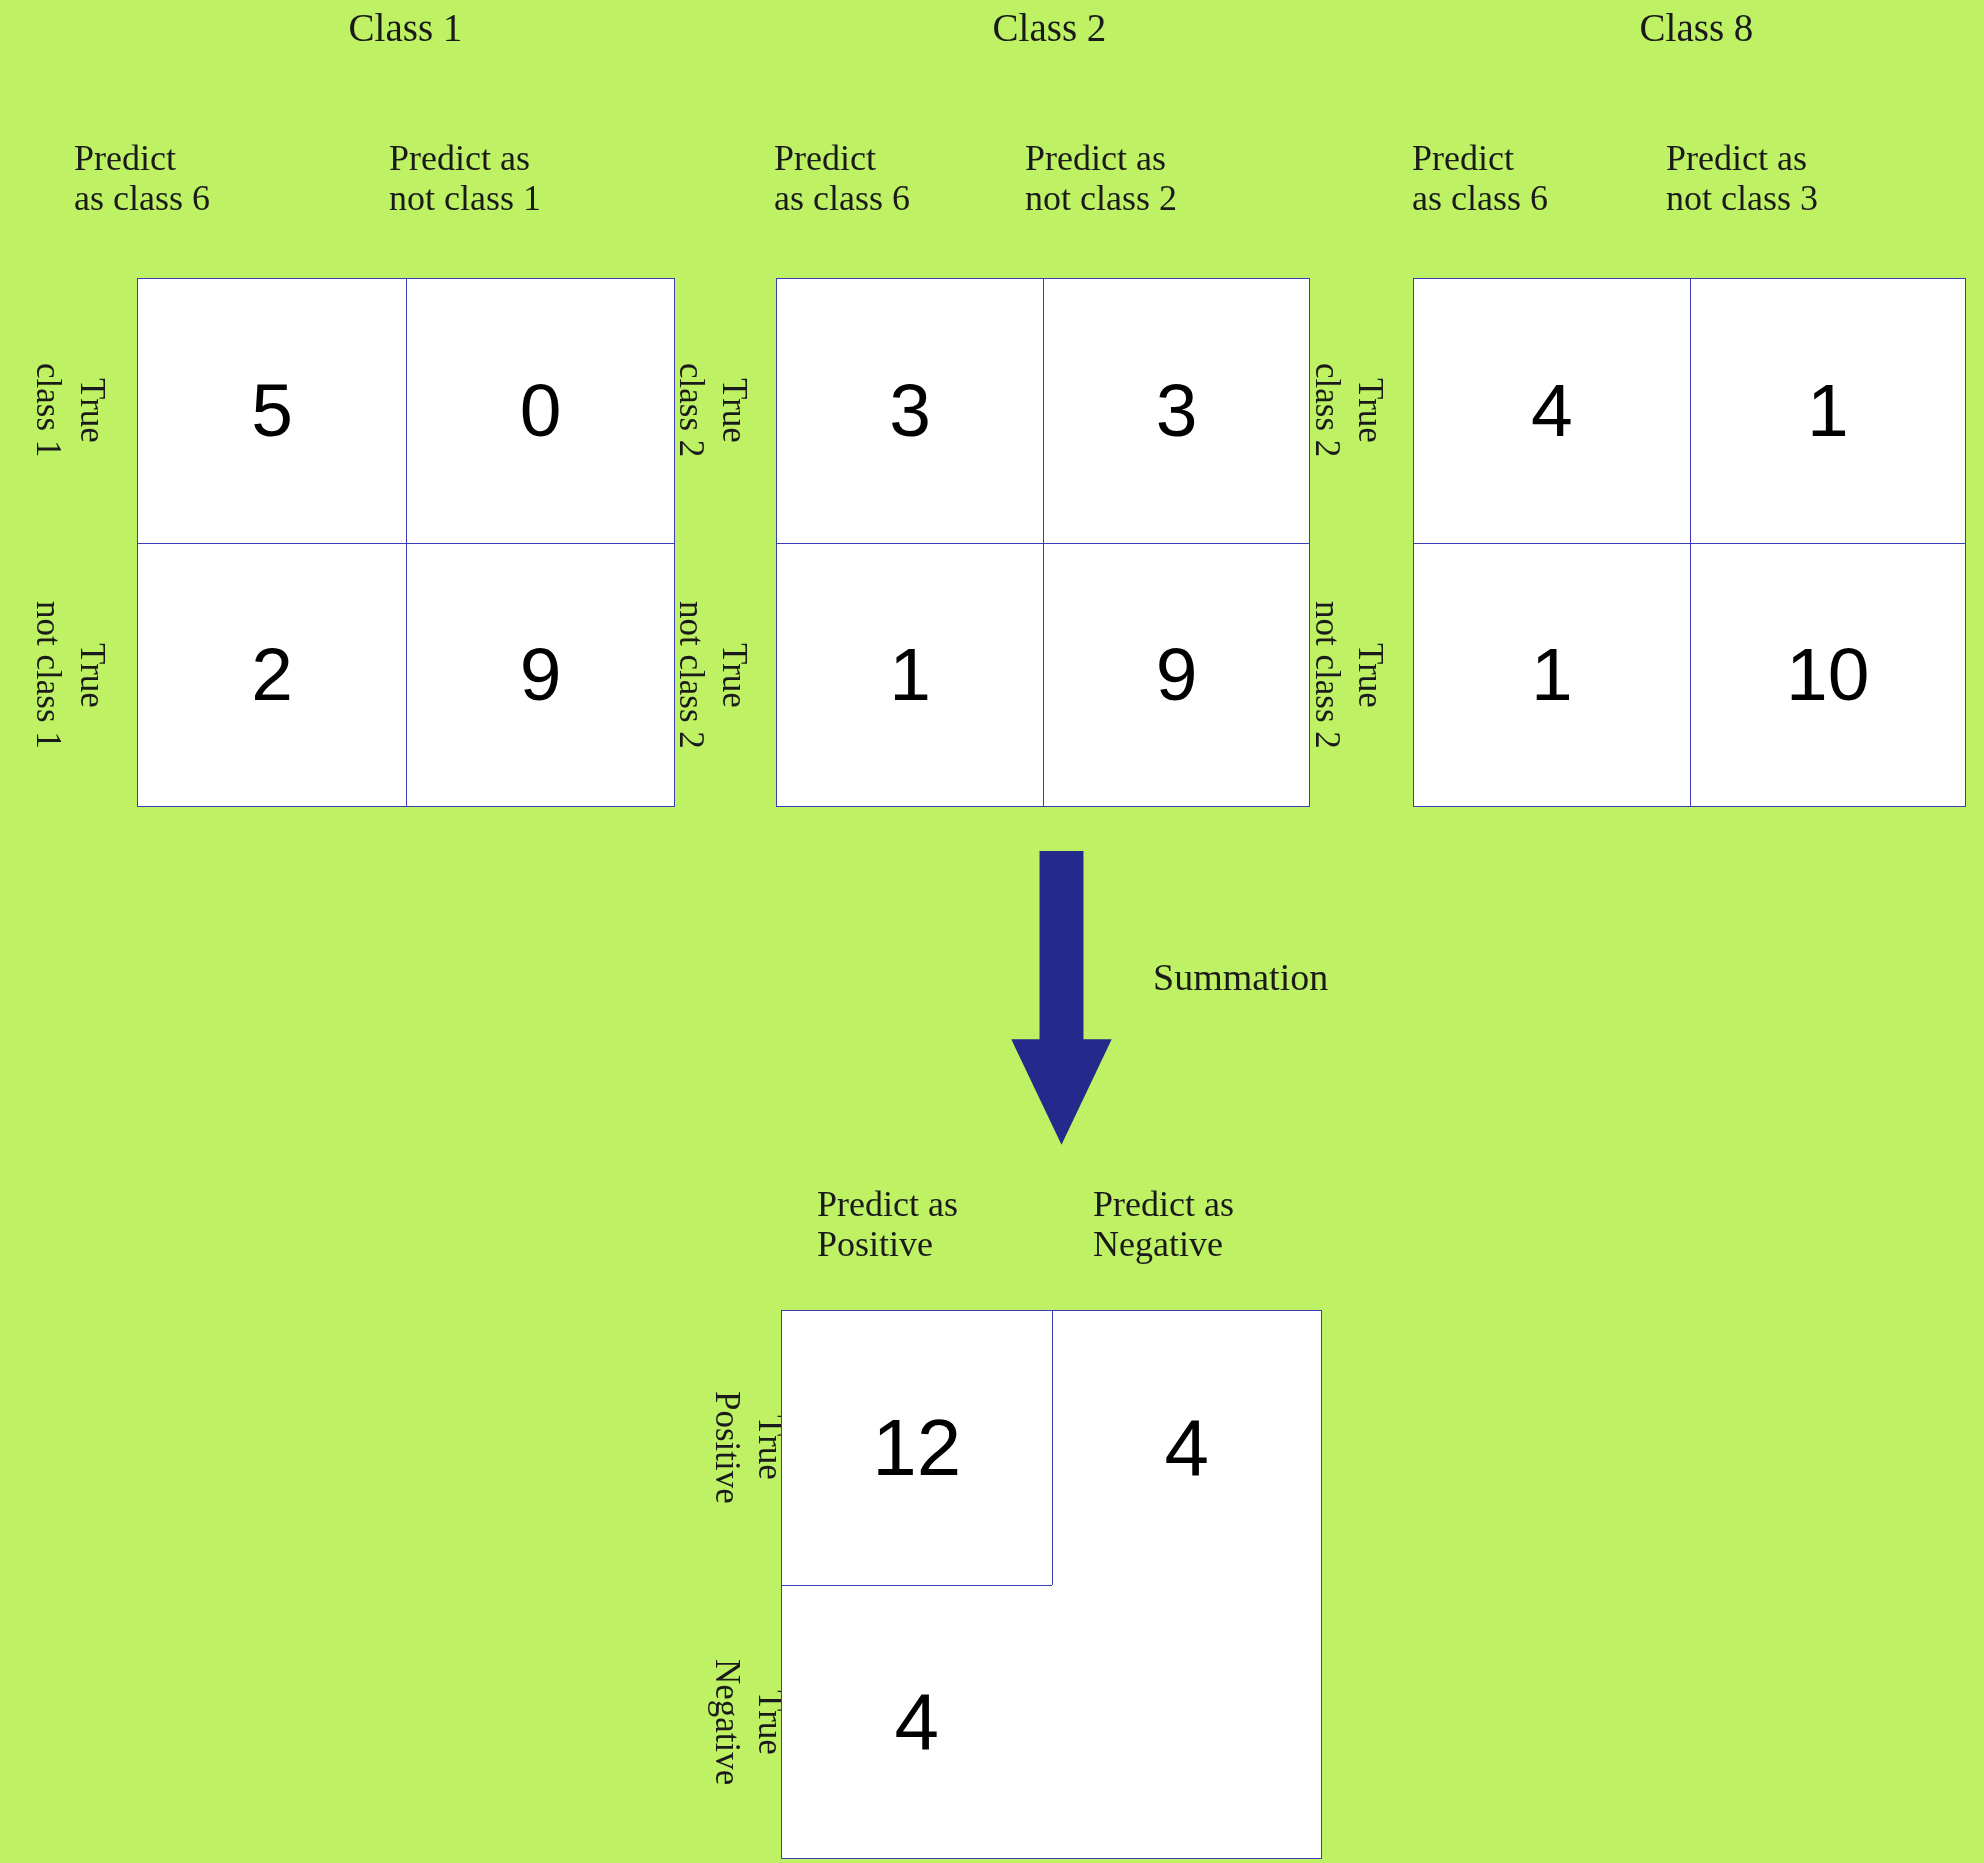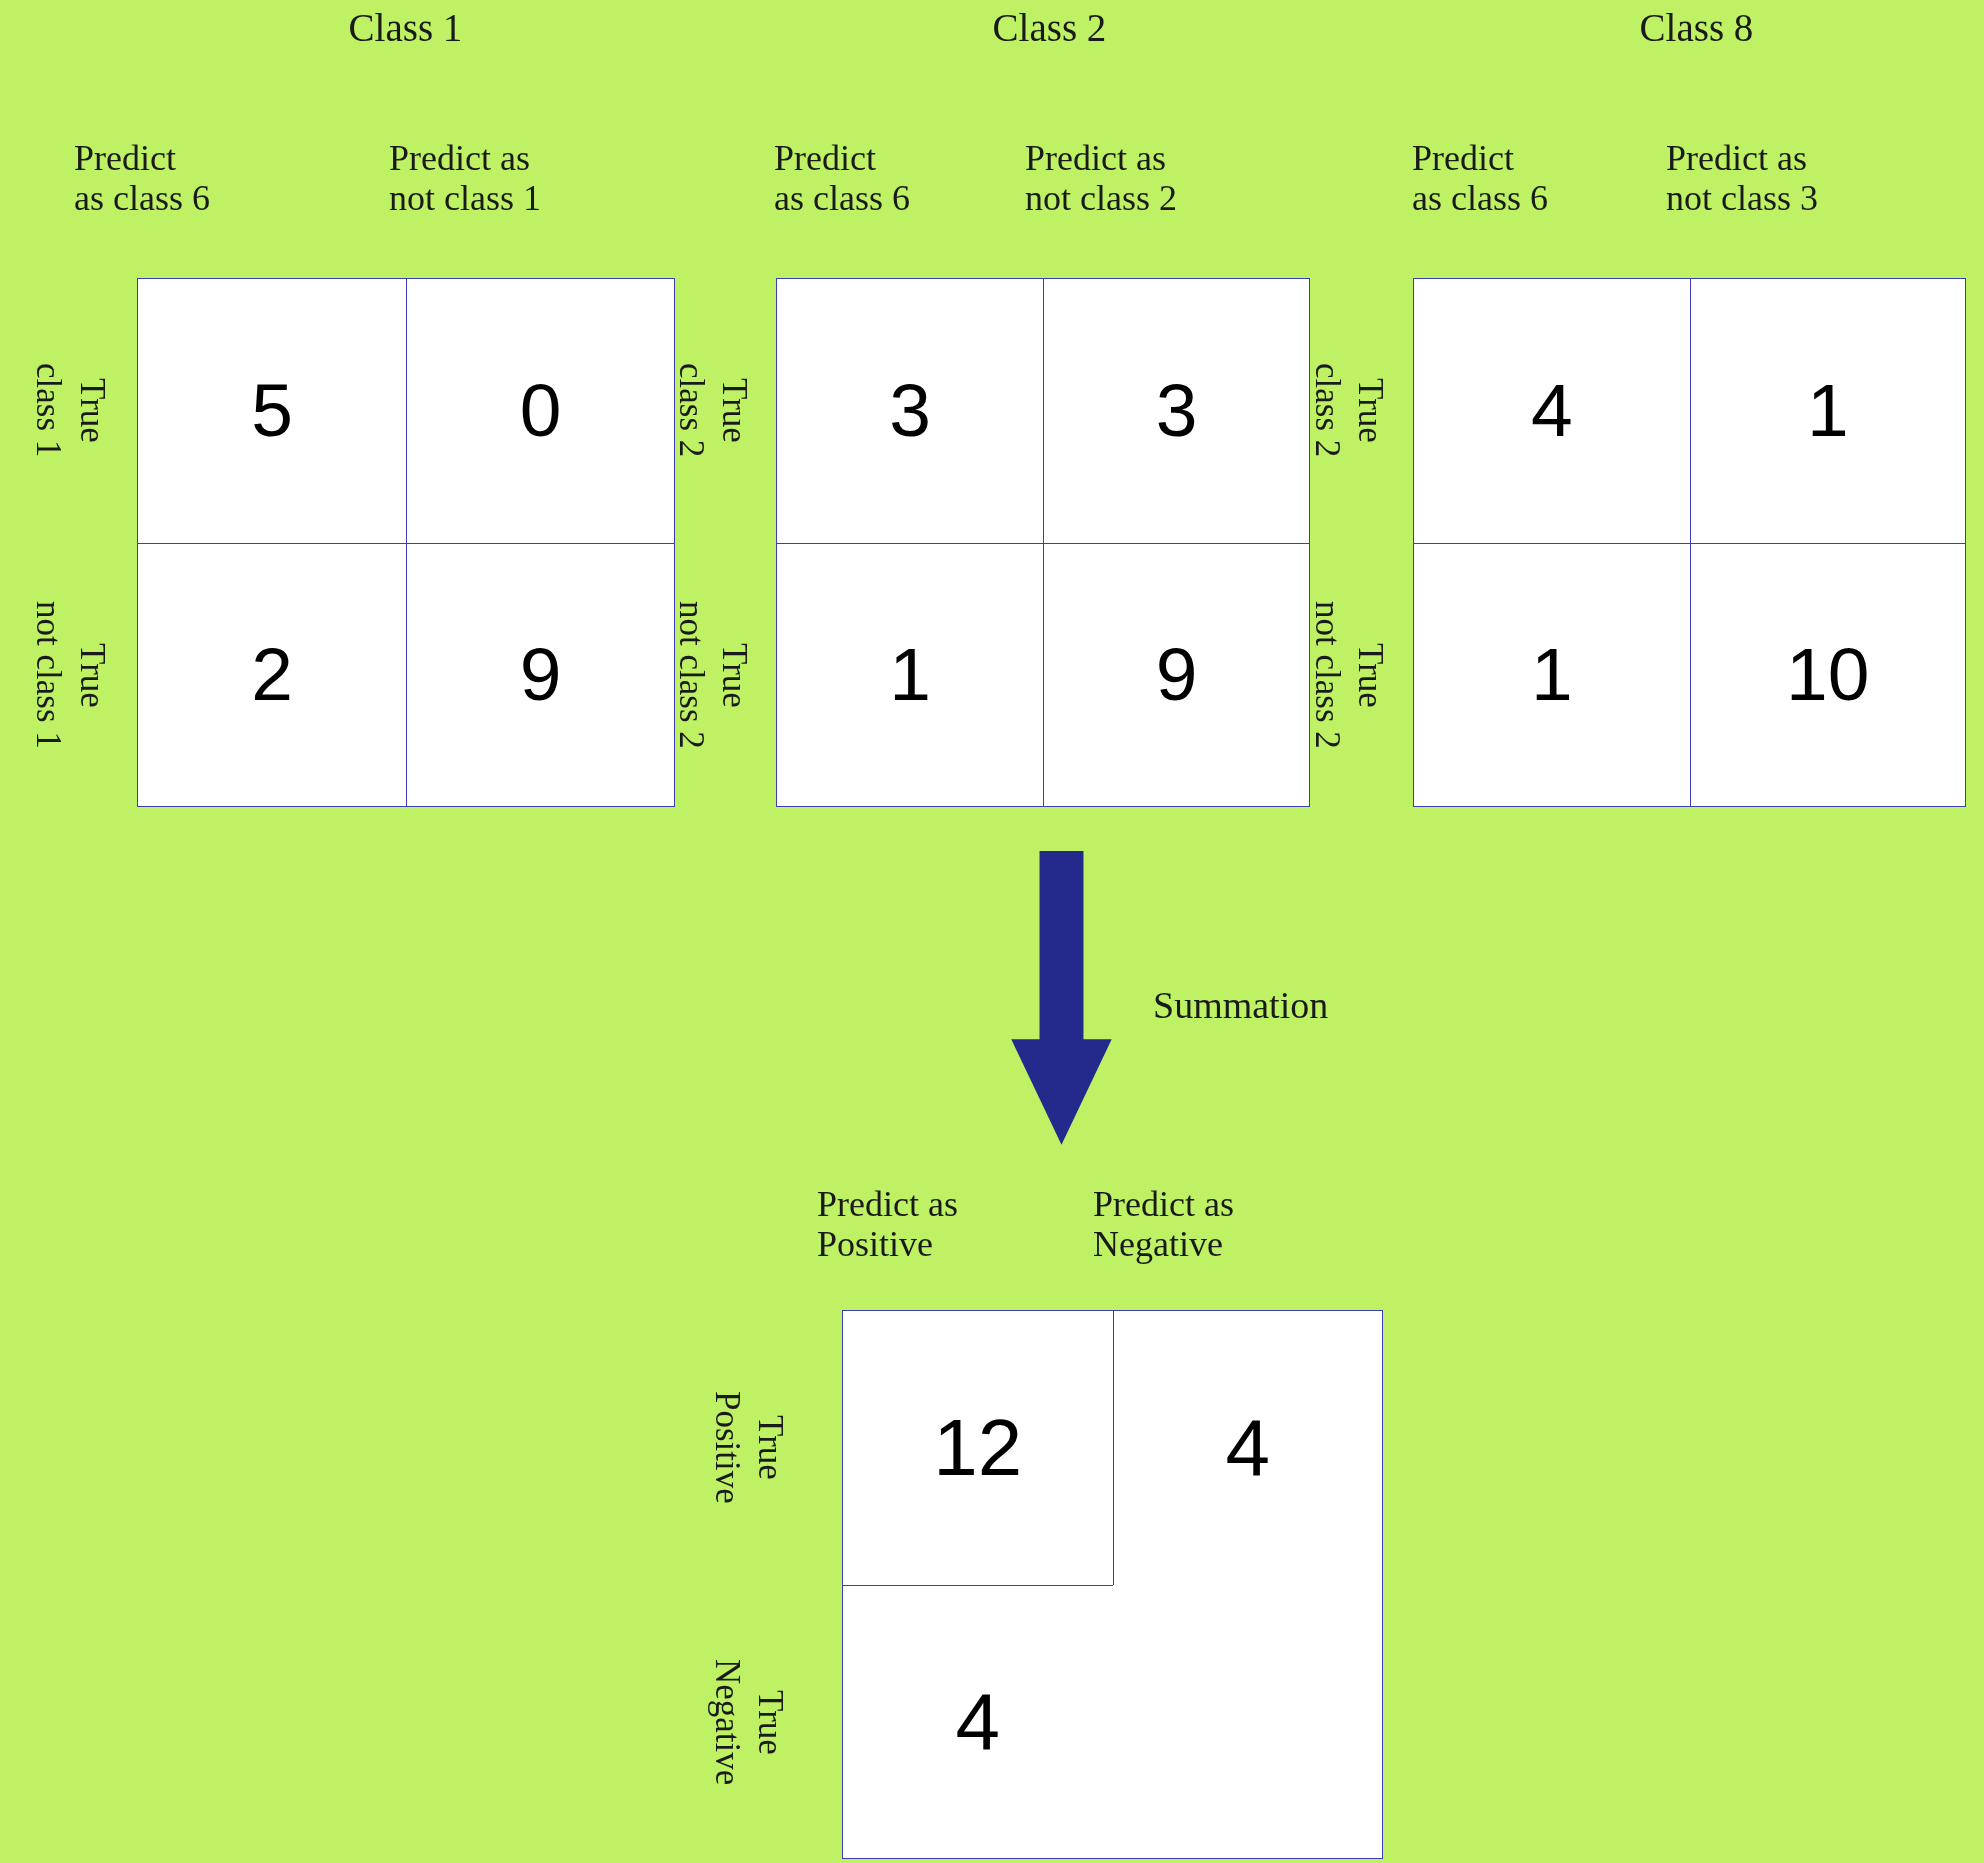--- a/index.html
+++ b/index.html
@@ -185,40 +185,40 @@
     <div class="cell c-r0c1">1</div>
     <div class="cell c-r1c0">1</div>
     <div class="cell c-r1c1">10</div>
   </div>
 
   <div class="arrow-wrap" style="left:1005px; top:851px; width:113px; height:295px;">
     <svg width="113" height="295" viewBox="0 0 180 470" aria-hidden="true">
       <polygon points="55,0 125,0 125,300 170,300 90,468 10,300 55,300" fill="#232a8c"></polygon>
     </svg>
   </div>
-  <div class="sum-label" style="left:1153px; top:955px;margin-top:28px;">Summation</div>
+  <div class="sum-label" style="left:1153px; top:955px;">Summation</div>
 
   <div class="col-head" style="left:817px; top:1184px; width:264px;">
     <span class="l1">Predict as</span>
     <span class="l2">Positive</span>
   </div>
   <div class="col-head" style="left:1093px; top:1184px; width:264px;">
     <span class="l1">Predict as</span>
     <span class="l2">Negative</span>
   </div>
 
   <div class="row-label" style="left:686px; top:1310px; width:126px; height:274px;">
     <span class="vtext second">Positive</span>
     <span class="vtext">True</span>
   </div>
   <div class="row-label" style="left:686px; top:1585px; width:126px; height:274px;">
     <span class="vtext second">Negative</span>
     <span class="vtext">True</span>
   </div>
 
-  <div class="matrix" style="left:842px; top:1310px; width:541px; height:549px;">
+  <div class="matrix" style="left:781px; top:1310px; width:541px; height:549px;">
     <div class="cell c-r0c0">12</div>
     <div class="cell c-r0c1">4</div>
     <div class="cell c-r1c0">4</div>
   </div>
 
 </div>
 
 
 </body></html>

